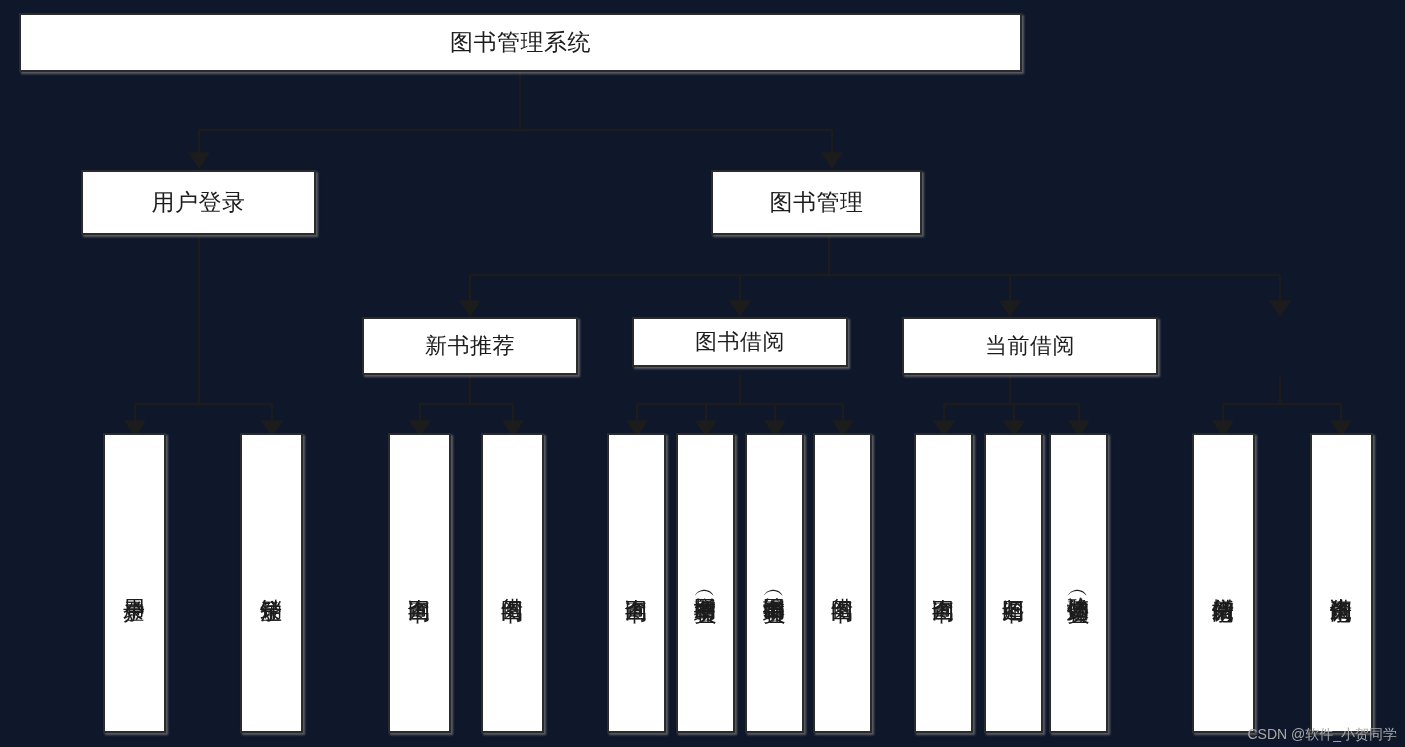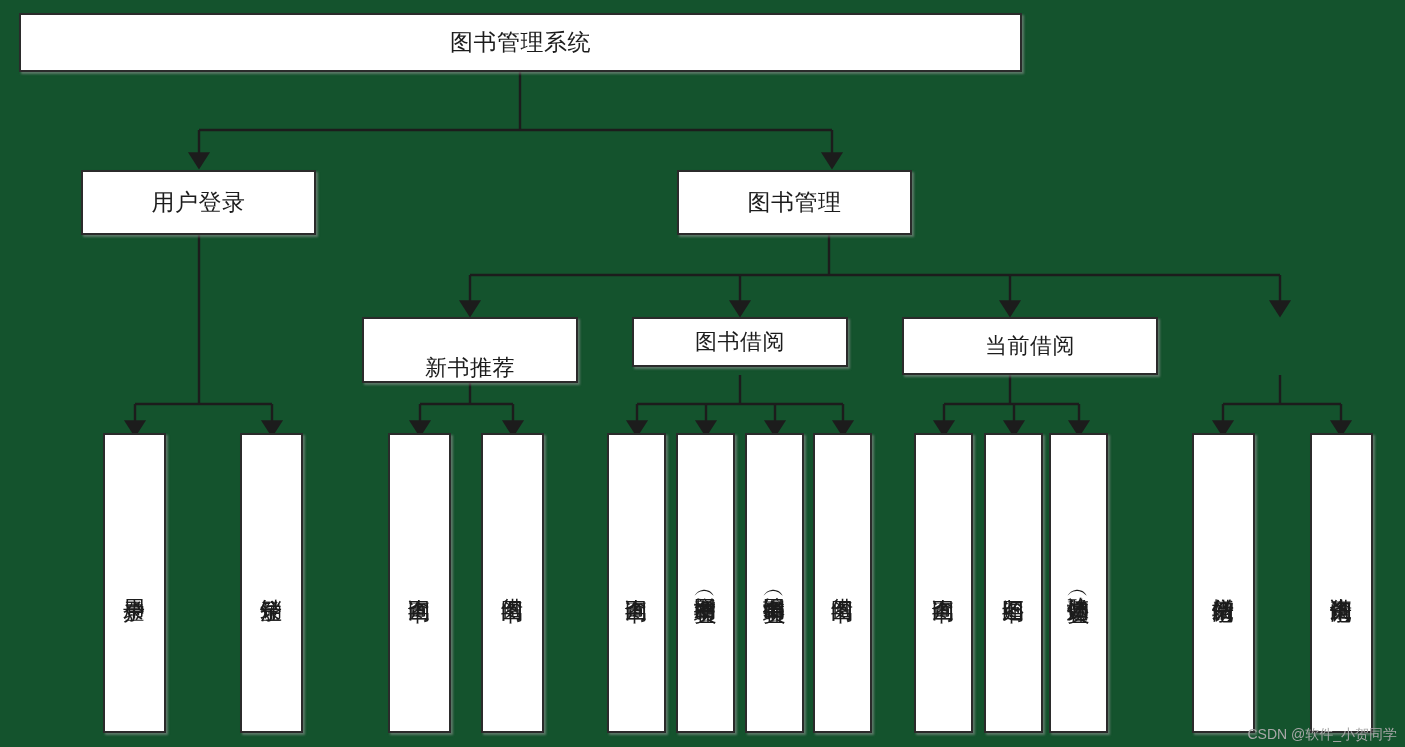--- a/index.html
+++ b/index.html
@@ -7,21 +7,21 @@
     padding: 0;
     background: #ffffff;
   }
   body {
     font-family: "Liberation Sans", "DejaVu Sans", sans-serif;
   }
   #canvas {
     position: relative;
     width: 1405px;
     height: 747px;
-    background: #14532d;
+    background: #0f172a;
     overflow: hidden;
   }
   svg#wires {
     position: absolute;
     left: 0;
     top: 0;
     width: 1405px;
     height: 747px;
     pointer-events: none;
   }
@@ -125,25 +125,25 @@
     </g>
   </svg>
 
   <div class="node node-root" style="left:19px; top:13px; width:1003px; height:59px;">
     <span class="label">图书管理系统</span>
   </div>
 
   <div class="node node-l2" style="left:81px; top:170px; width:235px; height:65px;">
     <span class="label">用户登录</span>
   </div>
-  <div class="node node-l2" style="left:677px; top:170px; width:235px; height:65px;">
+  <div class="node node-l2" style="left:711px; top:170px; width:211px; height:65px;">
     <span class="label">图书管理</span>
   </div>
 
-  <div class="node node-l3" style="left:362px; top:317px; width:216px; height:66px;align-items:flex-end;">
+  <div class="node node-l3" style="left:362px; top:317px; width:216px; height:58px;">
     <span class="label">新书推荐</span>
   </div>
   <div class="node node-l3" style="left:632px; top:317px; width:216px; height:50px;">
     <span class="label">图书借阅</span>
   </div>
   <div class="node node-l3" style="left:902px; top:317px; width:256px; height:58px;">
     <span class="label">当前借阅</span>
   </div>
 
   <div class="node node-leaf" style="left:103px; top:433px; width:63px; height:300px;">

